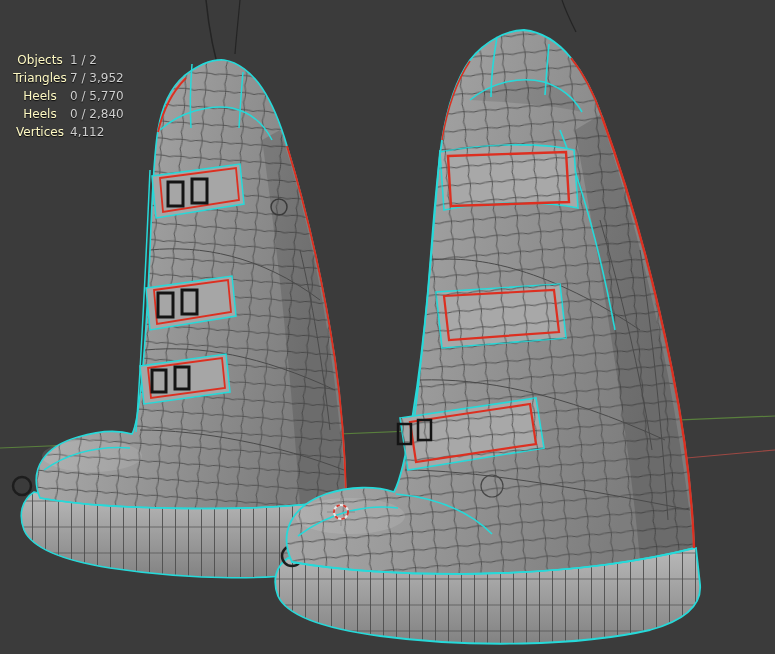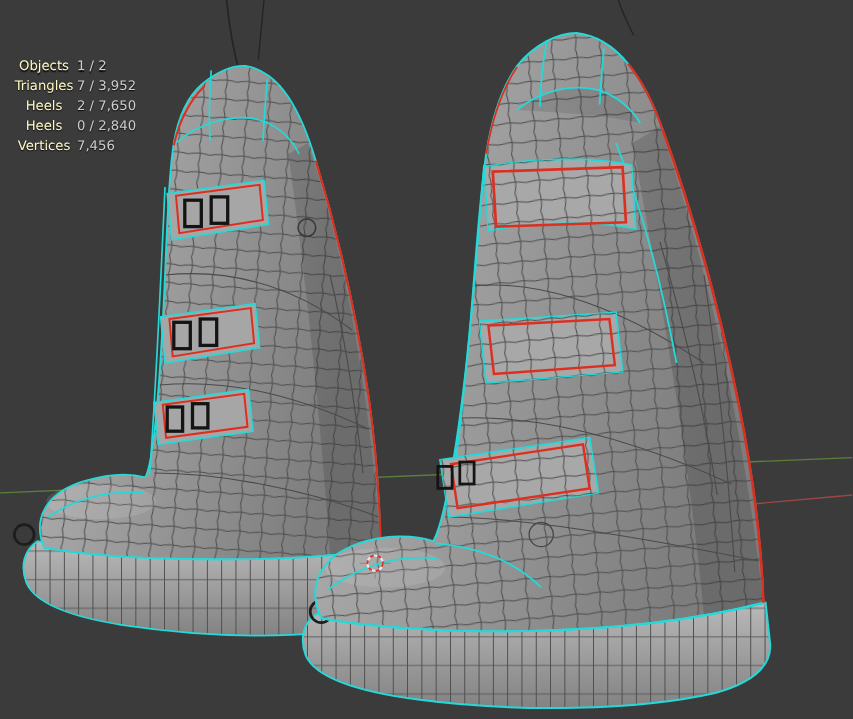--- a/index.html
+++ b/index.html
@@ -208,19 +208,19 @@
   </g>
 </svg>
 
 
   <div class="stats">
     <span class="stat-label">Objects</span>
     <span class="stat-value">1 / 2</span>
     <span class="stat-label">Triangles</span>
     <span class="stat-value">7 / 3,952</span>
     <span class="stat-label">Heels</span>
-    <span class="stat-value">2 / 7,650</span>
+    <span class="stat-value">0 / 5,770</span>
     <span class="stat-label">Heels</span>
     <span class="stat-value">0 / 2,840</span>
     <span class="stat-label">Vertices</span>
-    <span class="stat-value">7,456</span>
+    <span class="stat-value">4,112</span>
   </div>
 </div>
 
 </body></html>

